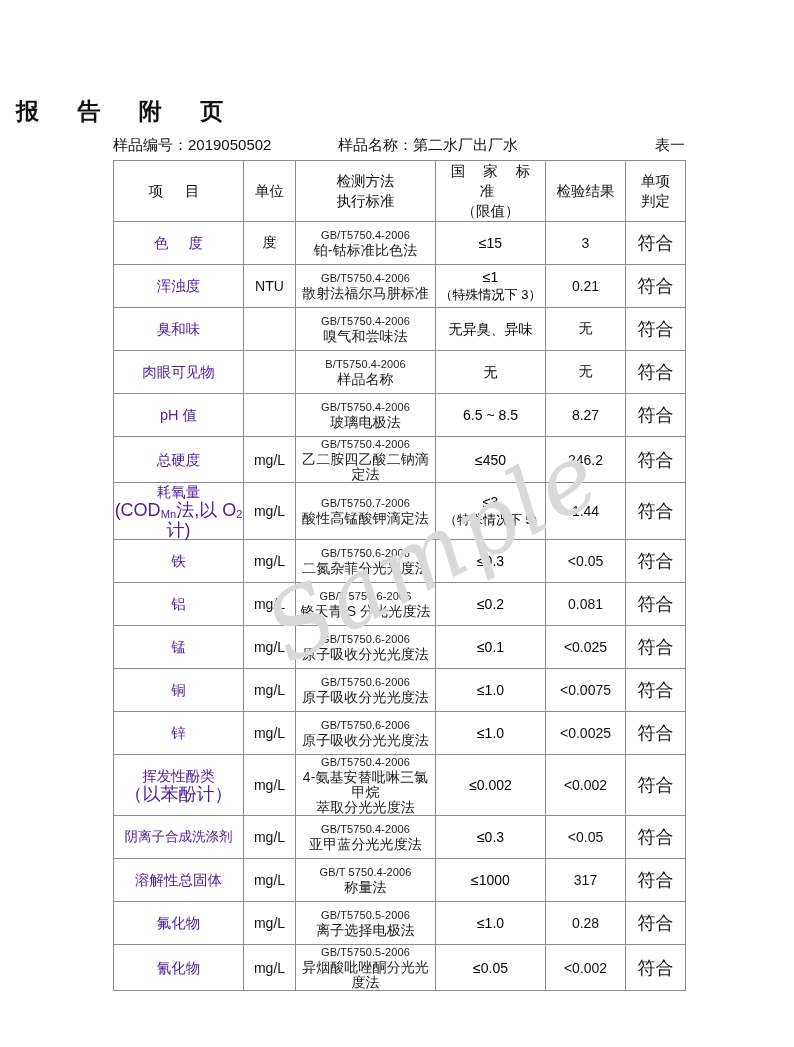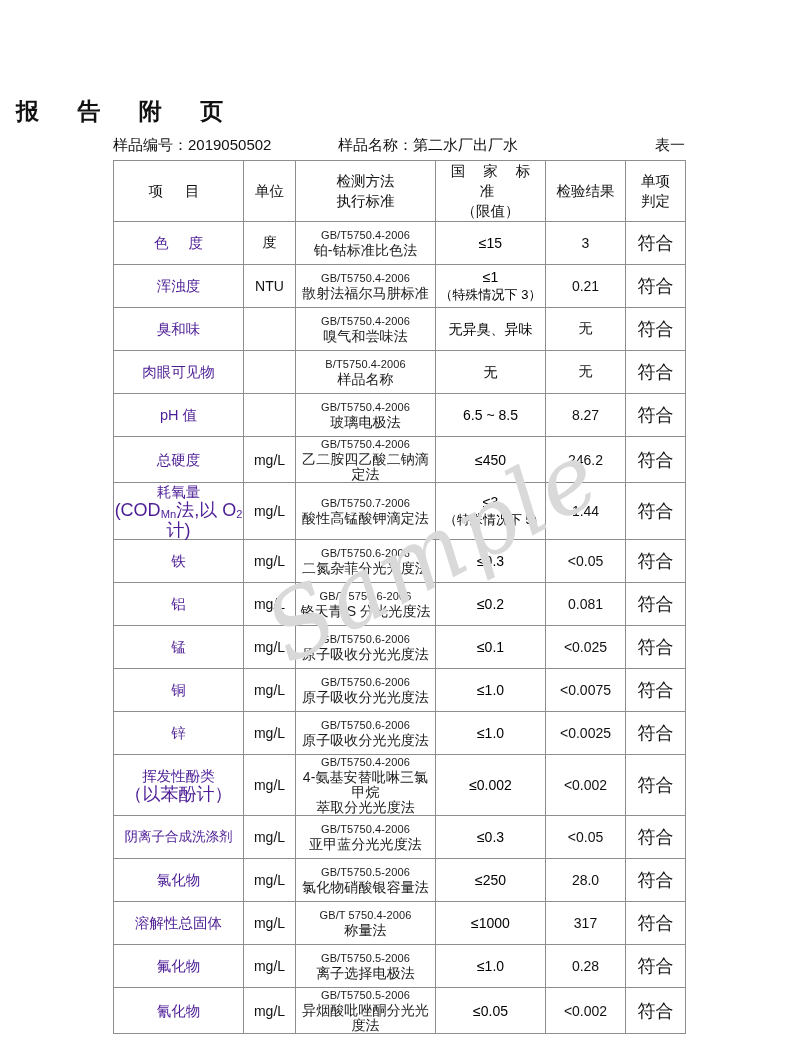--- a/index.html
+++ b/index.html
@@ -446,35 +446,20 @@
             <span class="m-name">亚甲蓝分光光度法</span>
           </td>
           <td class="cell-std">
             <span class="s-main">≤0.3</span>
           </td>
           <td class="cell-result">&lt;0.05</td>
           <td class="cell-verdict">符合</td>
         </tr>
         <tr>
           <td class="cell-item">
-            <span class="item-main">氯化物</span>
-          </td>
-          <td class="cell-unit">mg/L</td>
-          <td class="cell-method">
-            <span class="m-code">GB/T5750.5-2006</span>
-            <span class="m-name">氯化物硝酸银容量法</span>
-          </td>
-          <td class="cell-std">
-            <span class="s-main">≤250</span>
-          </td>
-          <td class="cell-result">28.0</td>
-          <td class="cell-verdict">符合</td>
-        </tr>
-        <tr>
-          <td class="cell-item">
             <span class="item-main">溶解性总固体</span>
           </td>
           <td class="cell-unit">mg/L</td>
           <td class="cell-method">
             <span class="m-code">GB/T 5750.4-2006</span>
             <span class="m-name">称量法</span>
           </td>
           <td class="cell-std">
             <span class="s-main">≤1000</span>
           </td>

